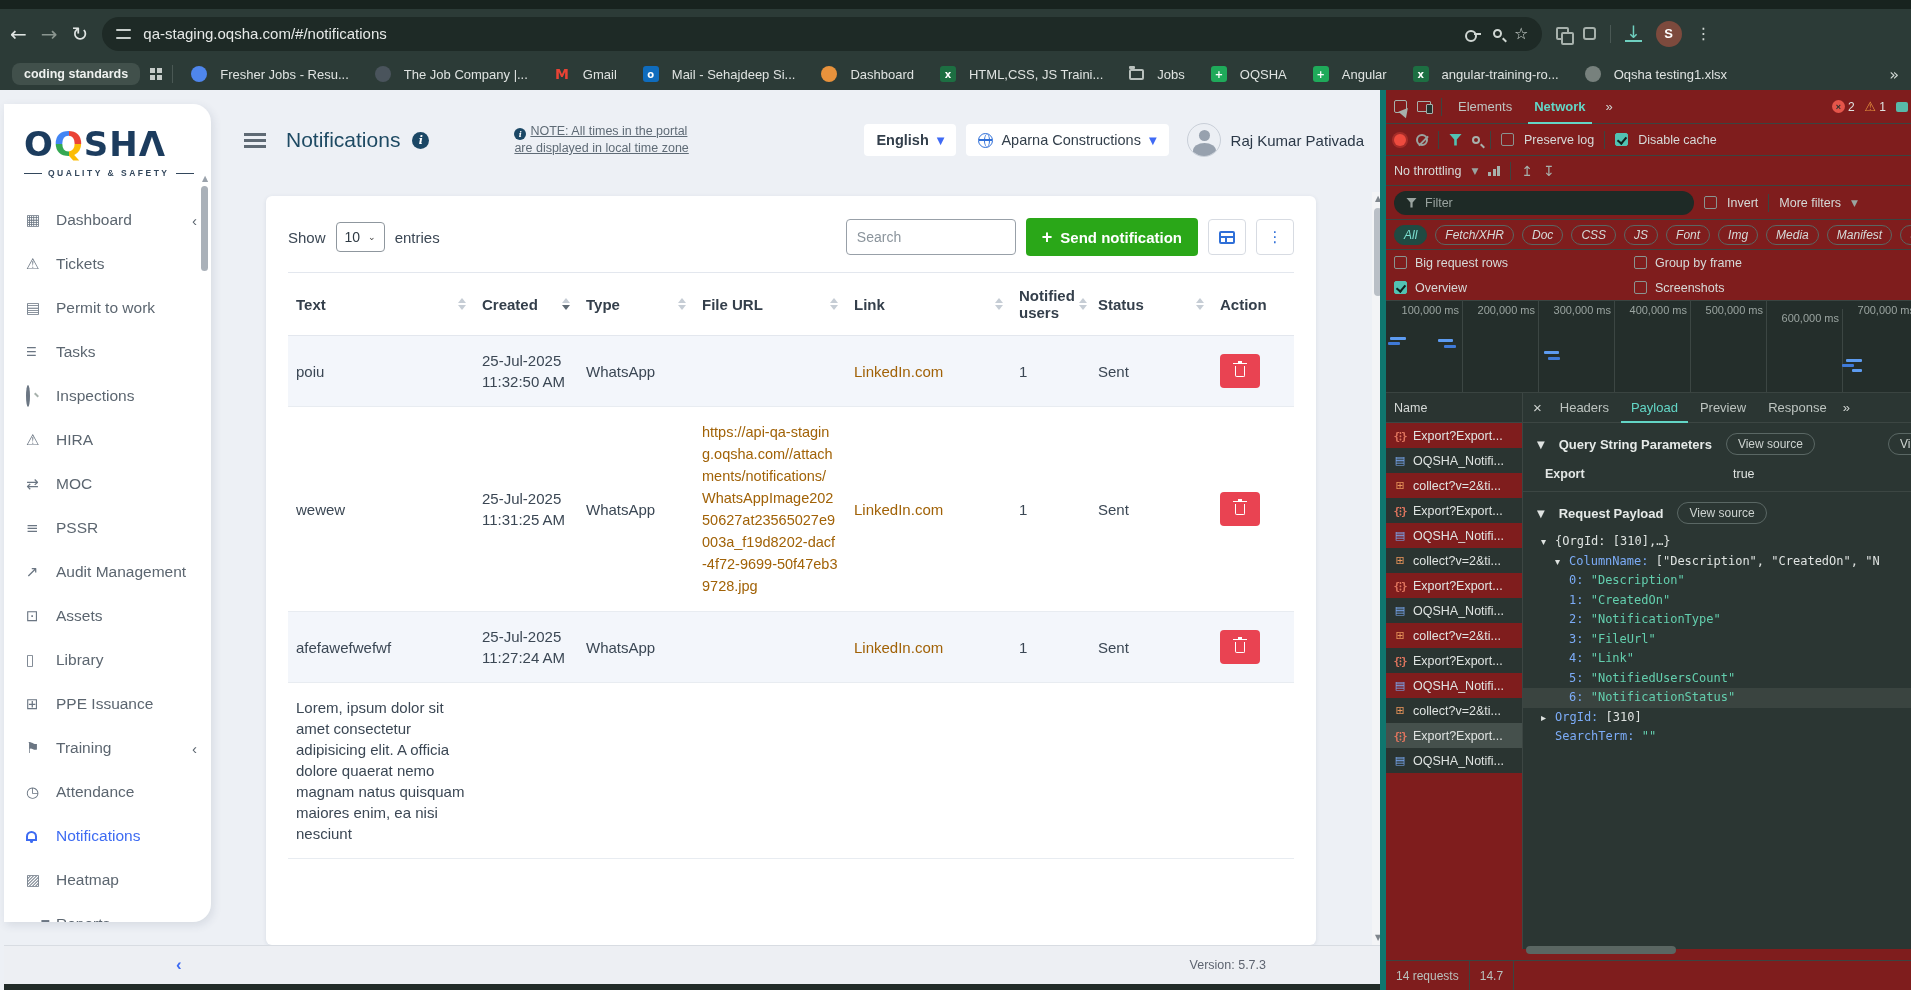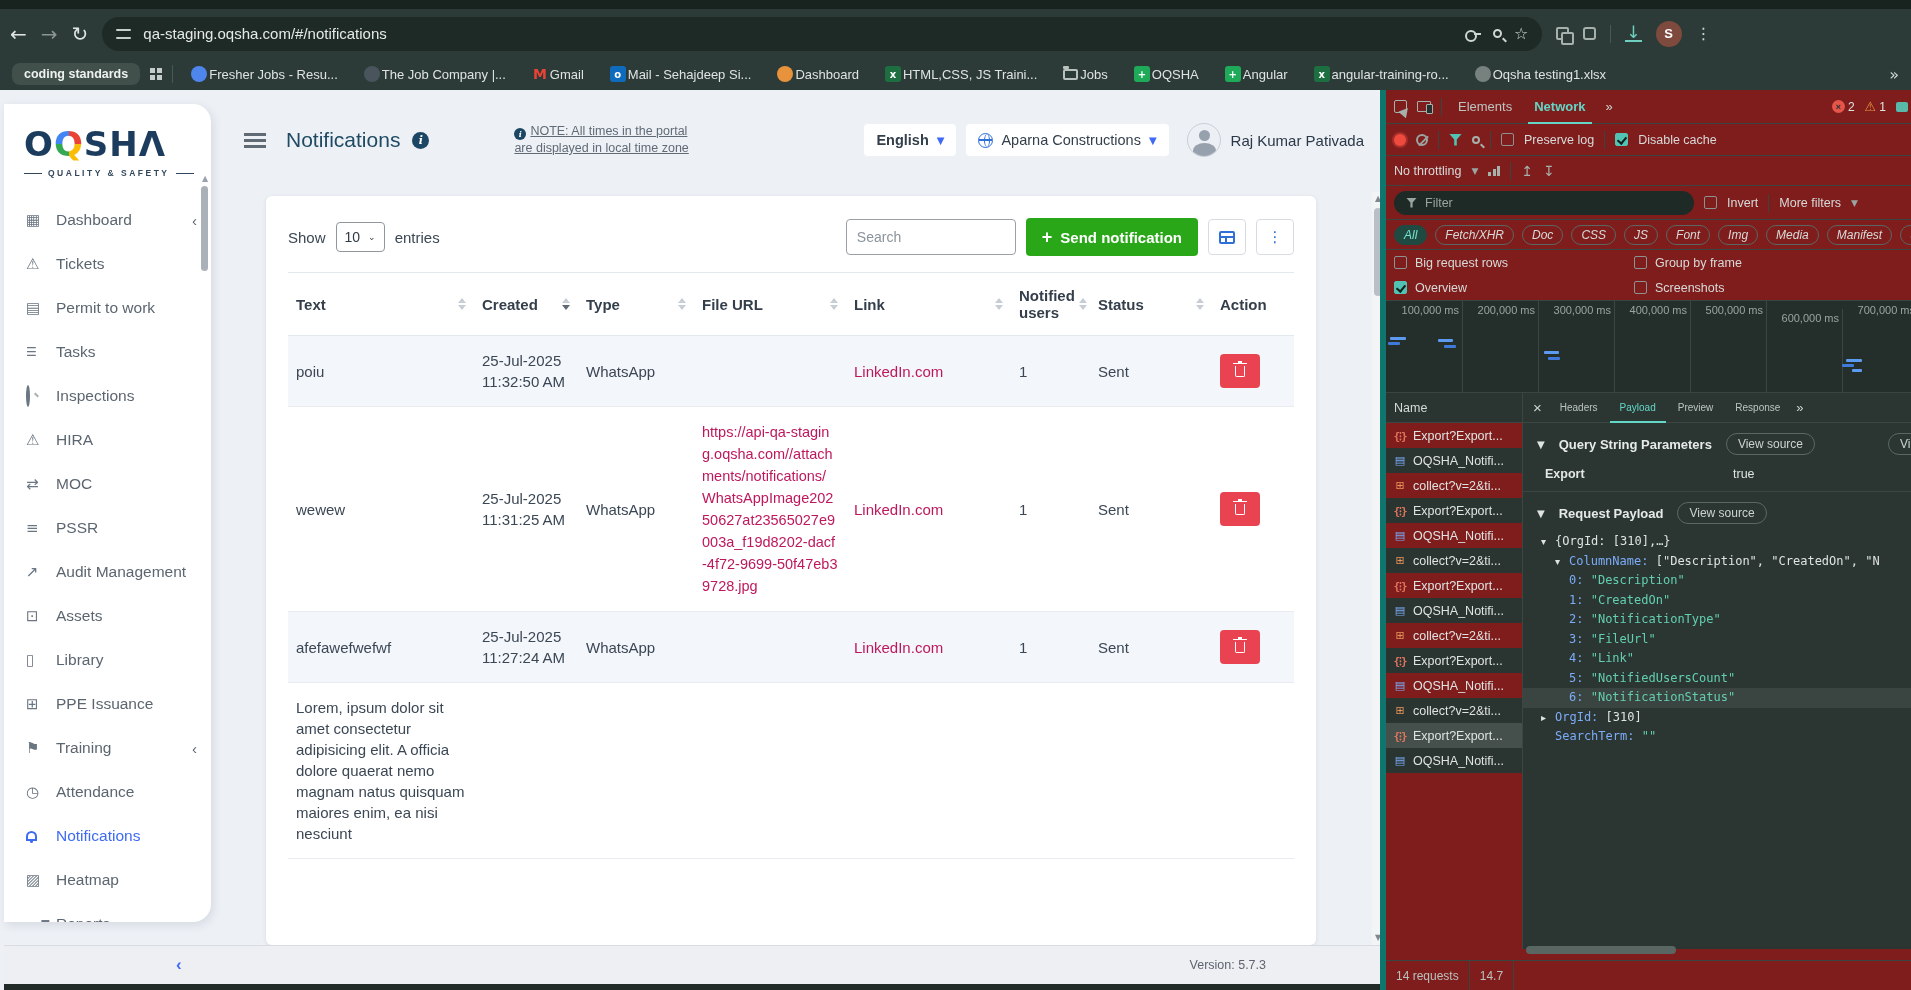--- a/index.html
+++ b/index.html
@@ -27,21 +27,21 @@
   .sq2{width:13px;height:13px;border:2px solid #a7b1ac;position:relative;border-radius:2px;}
   .sq2::after{content:"";position:absolute;left:3px;top:3px;width:9px;height:9px;background:#2c3b37;border:2px solid #a7b1ac;border-radius:2px;}
   .extic{width:13px;height:13px;border:2px solid #a7b1ac;border-radius:3px;}
   .vdiv{width:1px;height:18px;background:#4a5854;}
   .dlic{color:#6fd0c0;font-size:17px;font-family:"DejaVu Sans",sans-serif;border-bottom:2px solid #6fd0c0;line-height:15px;padding:0 1px;}
   #avatar-s{width:26px;height:26px;border-radius:50%;background:#7d4a3d;color:#fff;font-size:13px;font-weight:bold;display:flex;align-items:center;justify-content:center;}
   #bookmarks { position:absolute; left:0; top:58px; width:100%; height:32px; display:flex; align-items:center; padding:0 12px; gap:10px; }
   #tabgroup-pill { background:#41504b; color:#eef1ef; font-size:12.5px; font-weight:bold; border-radius:8px; padding:4px 12px; }
   .grid4{width:12px;height:12px;position:relative;}
   .grid4::before{content:"";position:absolute;left:0;top:0;width:5px;height:5px;background:#c6ccc9;box-shadow:7px 0 #c6ccc9,0 7px #c6ccc9,7px 7px #c6ccc9;}
-  .bm { display:flex; align-items:center; gap:2px; color:#dfe3e1; font-size:13px; padding:0 8px; cursor:pointer; white-space:nowrap; }
+  .bm { display:flex; align-items:center; gap:13px; color:#dfe3e1; font-size:13px; padding:0 8px; cursor:pointer; white-space:nowrap; }
   .fav{width:16px;height:16px;border-radius:50%;display:flex;align-items:center;justify-content:center;font-size:10px;font-weight:bold;color:#fff;flex:0 0 16px;font-family:"DejaVu Sans",sans-serif;}
   .fv-blue{background:#4f86ec;} .fv-globe{background:#4a545c;} 
   .fv-gmail{background:transparent;color:#ea4335;font-size:14px;}
   .fv-outlook{background:#0f6cbd;border-radius:3px;} .fv-orange{background:#e8923c;}
   .fv-excel{background:#1d6f42;border-radius:3px;} .fv-sheets{background:#1faa5a;border-radius:3px;}
   .fv-folder{background:transparent;border:2px solid #b9c1bd;border-radius:2px;width:15px;height:11px;position:relative;}
   .fv-folder::before{content:"";position:absolute;left:-2px;top:-5px;width:6px;height:3px;background:#b9c1bd;border-radius:1px;}
   .fv-gglobe{background:#77817d;}
 
   
@@ -103,21 +103,21 @@
   table#ntable{ width:100%; border-collapse:collapse; table-layout:fixed; }
   #ntable th{ text-align:left; font-size:15px; color:#343f4b; padding:14px 8px; border-top:1px solid #e3e7ee; border-bottom:1px solid #e3e7ee; vertical-align:middle; }
   .th-in{ display:flex; align-items:center; justify-content:space-between; gap:4px; }
   .sort{ display:inline-flex; flex-direction:column; gap:2px; }
   .sort i{ width:0;height:0;border-left:4px solid transparent;border-right:4px solid transparent; }
   .sort .up{ border-bottom:5px solid #c6cdd5; } .sort .dn{ border-top:5px solid #c6cdd5; }
   .sort.desc .dn{ border-top-color:#5f6a74; }
   #ntable td{ font-size:15px; color:#3b4754; padding:14px 8px; border-bottom:1px solid #e8ecf1; vertical-align:middle; line-height:21px; word-wrap:break-word; }
   #ntable tr.zebra td{ background:#f3f6fb; }
   #ntable tr.toprow td{ vertical-align:top; }
-  a.cell-link{ color:#be185d; text-decoration:none; cursor:pointer; }
+  a.cell-link{ color:#a16207; text-decoration:none; cursor:pointer; }
   .url-link{ word-break:break-all; font-size:14.5px; }
   .del-btn{ width:40px; height:34px; background:#e94352; border:none; border-radius:4px; display:flex; align-items:center; justify-content:center; cursor:pointer; }
   .trash{ width:10px; height:11px; border:1.5px solid #fff; border-top:none; border-radius:0 0 2px 2px; position:relative; }
   .trash::before{content:"";position:absolute;left:-3px;top:-3px;width:14px;height:1.5px;background:#fff;}
   .trash::after{content:"";position:absolute;left:2px;top:-5px;width:4px;height:2px;background:#fff;}
 
   
   #app-footer{ position:absolute; left:0; top:855px; width:1380px; height:39px; background:#edeff3; border-top:1px solid #d8dce2; display:flex; align-items:center; }
   #collapse-chev{ position:absolute; left:172px; color:#3d6bf2; font-size:17px; font-weight:bold; cursor:pointer; }
   #footer-center{ position:absolute; left:0; width:1380px; text-align:center; font-size:12px; color:#5e6470; }
@@ -186,21 +186,21 @@
   .req{ height:25px; display:flex; align-items:center; gap:6px; padding-left:7px; font-size:12.5px; color:#dfe3e1; white-space:nowrap; overflow:hidden; cursor:pointer; }
   .req:nth-child(odd){ background:#2a3431; }
   .req.selected{ background:#45504c; }
   .ric{ font-size:11px; width:14px; flex:0 0 14px; text-align:center; font-family:"DejaVu Sans Mono",monospace; }
   .ric.fetch{ color:#e0755e; font-weight:bold; letter-spacing:-1px; }
   .ric.doc{ color:#7cacf8; font-family:"DejaVu Sans",sans-serif; }
   .ric.ping{ color:#e8945a; font-family:"DejaVu Sans",sans-serif; }
 
   #detail-pane{ flex:1; position:relative; background:#2b3633; overflow:hidden; }
   #detail-tabs{ height:30px; display:flex; align-items:center; gap:2px; border-bottom:1px solid #3c4643; padding-left:4px; }
-  .dtab{ padding:0 10px; height:30px; display:flex; align-items:center; font-size:10px; color:#bdc4c0; cursor:pointer; }
+  .dtab{ padding:0 10px; height:30px; display:flex; align-items:center; font-size:13px; color:#bdc4c0; cursor:pointer; }
   .dtab.active{ color:#63d6c6; box-shadow:inset 0 -2px 0 #63d6c6; }
   .chev2{ color:#cfd4d1; font-size:13px; padding:0 4px; }
   .sec-row{ display:flex; align-items:center; gap:14px; padding:10px 0 6px 14px; }
   .sec-tri{ color:#dfe3e1; font-size:10px; font-family:"DejaVu Sans",sans-serif; }
   .sec-title{ font-size:13px; font-weight:bold; color:#e6eae8; white-space:nowrap; }
   .pill{ border:1px solid #5a6764; border-radius:12px; padding:3px 11px; font-size:12px; color:#cdd3d0; white-space:nowrap; cursor:pointer; background:transparent; font-family:"Liberation Sans",sans-serif; }
   .pill.clipped{ position:absolute; left:365px; }
   #qsp-row{ position:relative; }
   #param-row{ display:flex; padding:6px 0 10px 22px; border-bottom:1px solid #3c4643; font-size:12.5px; }
   #param-key{ font-weight:bold; color:#e3e7e5; width:188px; }

